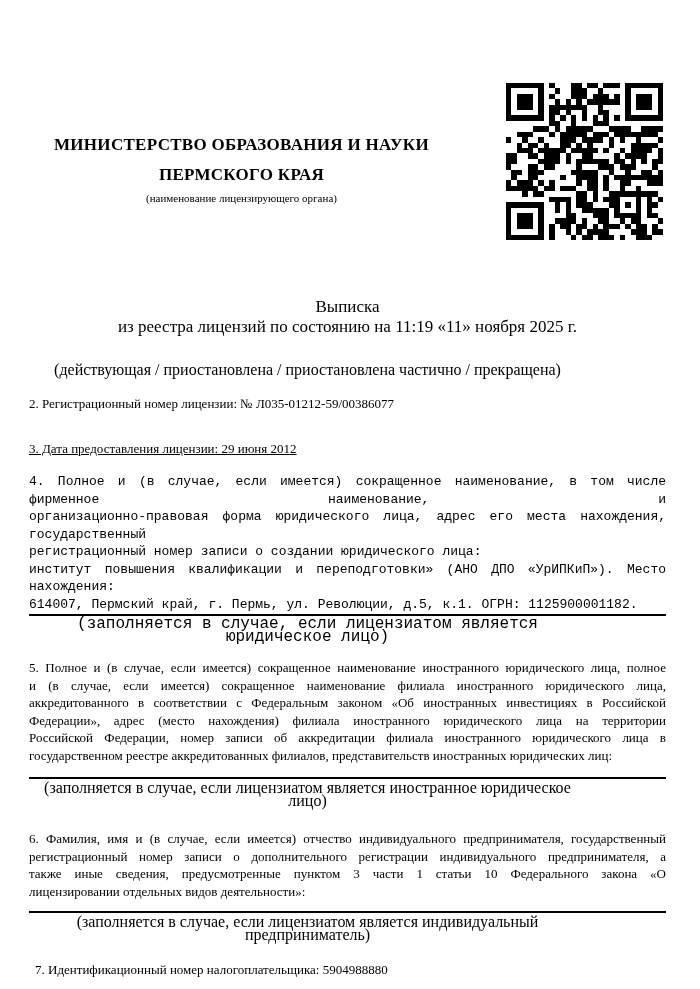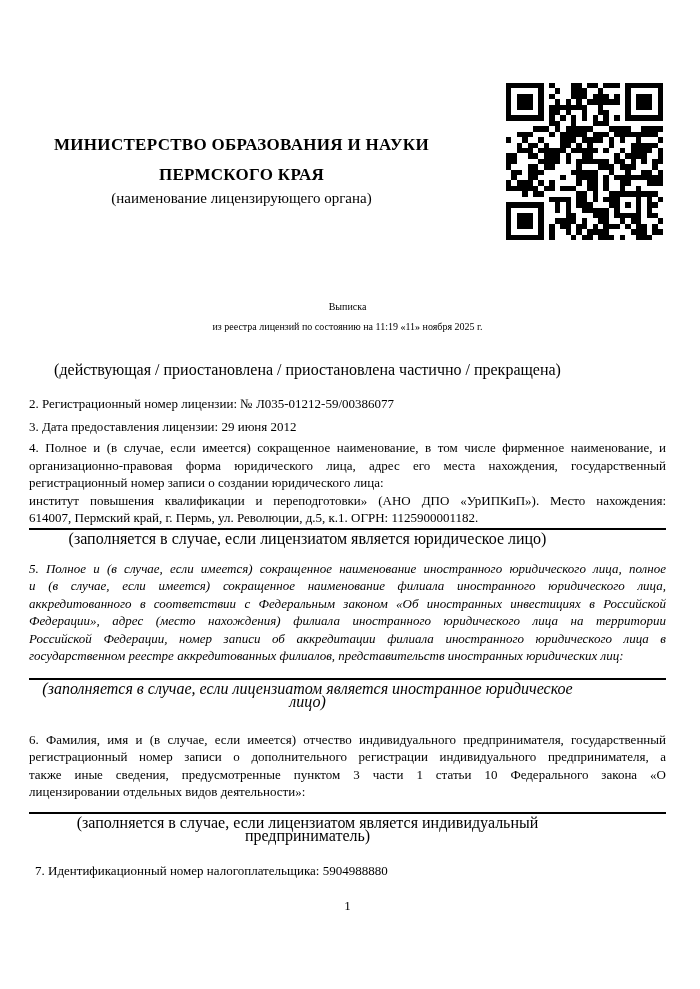--- a/index.html
+++ b/index.html
@@ -8,36 +8,36 @@
     width:700px;height:989px;
     background:#ffffff;color:#000;
     font-family:"Liberation Serif","DejaVu Serif",serif;
     overflow:hidden;box-sizing:border-box;
   }
   .content{padding-left:29px;padding-right:34px;}
 
   
   .authority{margin-top:130px;width:425px;text-align:center;}
   .authority-name{font-weight:bold;font-size:17px;line-height:30px;letter-spacing:.3px;}
-  .authority-caption{font-size:15px;line-height:13px;margin-top:2px;}
+  .authority-caption{font-size:11px;line-height:13px;margin-top:2px;}
 
   
   .qr{position:absolute;left:506px;top:83px;width:157px;height:157px;}
 
   
-  .doc-title{margin-top:92px;text-align:center;font-size:10px;line-height:20px;}
+  .doc-title{margin-top:92px;text-align:center;font-size:17px;line-height:20px;}
 
   
   .items{font-size:13px;line-height:17.5px;}
   .item{margin:0;}
   #item1{margin-top:26px;}
   #item2{margin-top:19px;}
-  #item3{margin-top:5px;}
-  #item4{margin-top:4px;}
-  #item5{margin-top:15px;font-style:italic;}
+  #item3{margin-top:27px;text-decoration:underline;}
+  #item4{margin-top:16px;font-family:Liberation Mono, monospace;}
+  #item5{margin-top:15px;}
   #item6{margin-top:23px;}
   #item7{margin-top:20px;margin-left:6px;}
 
   .jl{text-align:justify;text-align-last:justify;}
   .ll{text-align:left;}
 
   .rule{border:0;border-top:2px solid #000;margin:1px 0 0 0;height:0;}
   .fill-space-lg{height:12px;}
   .fill-space-sm{height:10px;}
   .note{font-size:16px;line-height:13px;text-align:center;margin-top:2px;margin-right:80px;}

